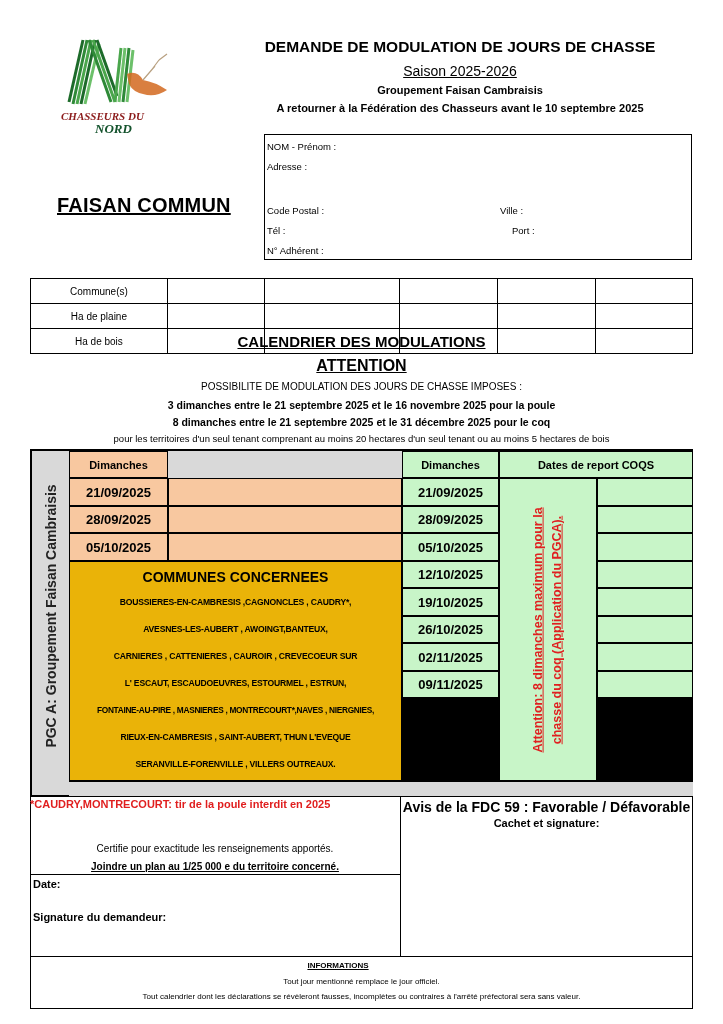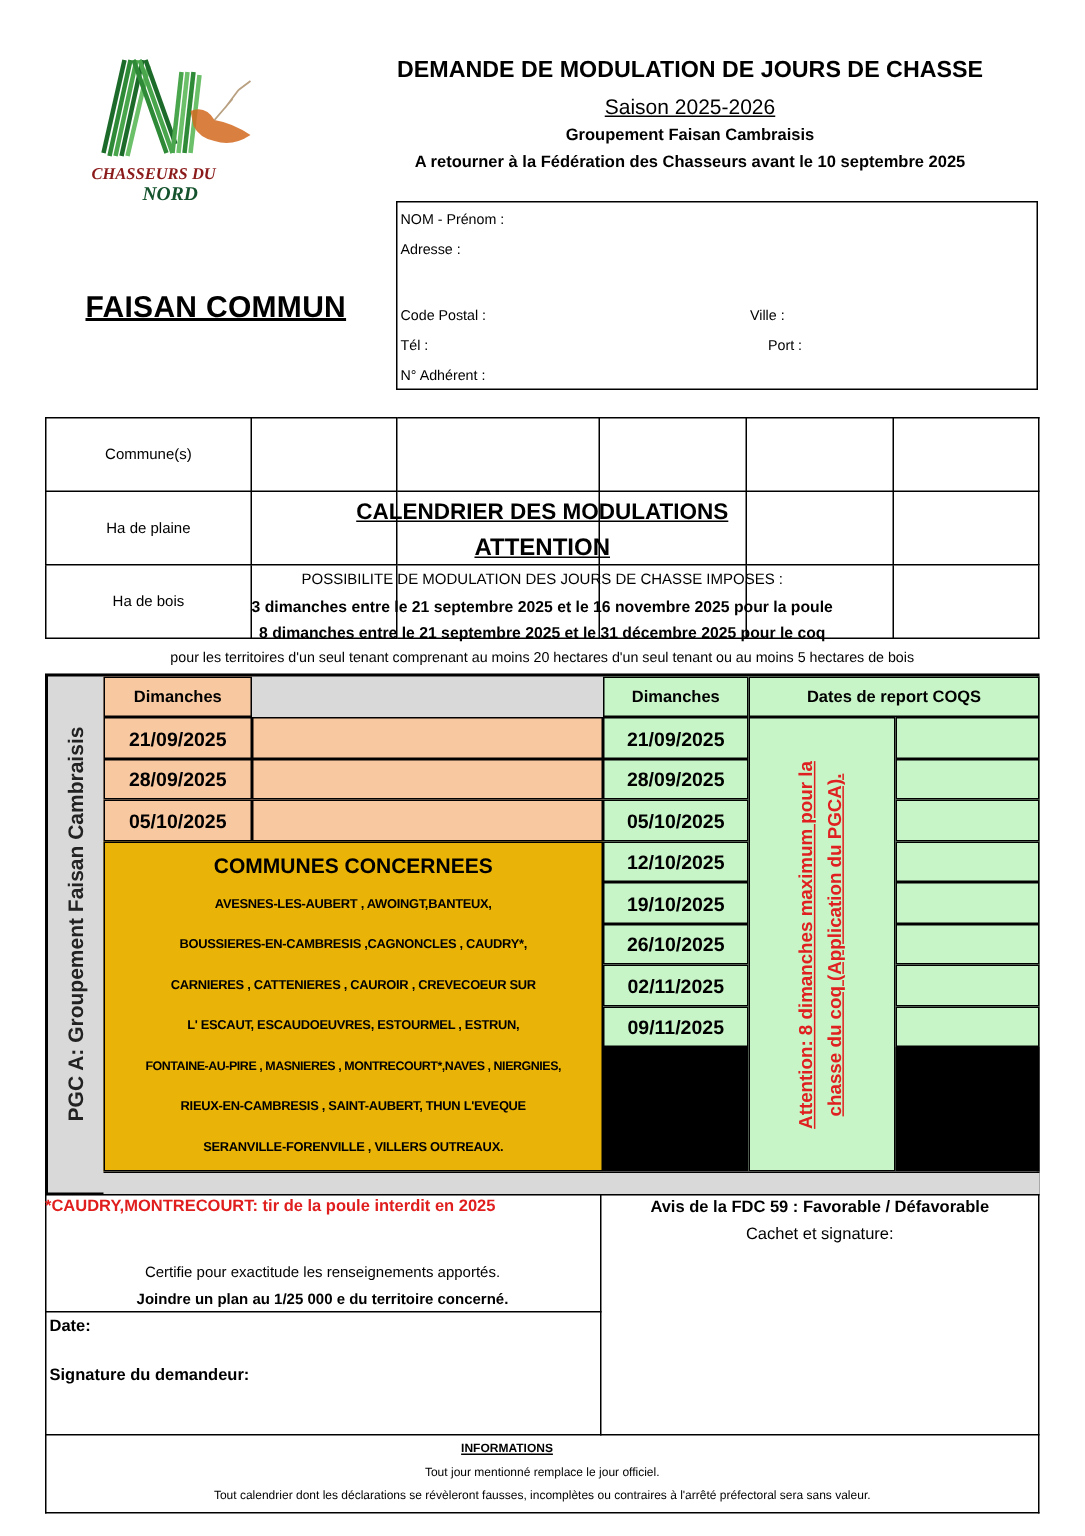--- a/index.html
+++ b/index.html
@@ -12,21 +12,21 @@
   #group{left:200px;top:84px;width:520px;font-size:11px;font-weight:bold;}
   #return{left:200px;top:102px;width:520px;font-size:11px;font-weight:bold;}
   #species{left:57px;top:194px;font-size:20px;font-weight:bold;text-decoration:underline;letter-spacing:0.2px;}
   
   #idbox{left:264px;top:134px;width:428px;height:126px;border:1.5px solid #000;box-sizing:border-box;font-size:9.5px;}
   #idbox .f{position:absolute;left:2px;}
   #idbox .f2{position:absolute;left:235px;}
   
   table{border-collapse:collapse;}
   #ctab{left:30px;top:278px;width:663px;}
-  #ctab td{border:1.2px solid #000;height:16px;padding:16px;font-size:10px;text-align:center;}
+  #ctab td{border:1.2px solid #000;height:16px;padding:4px;font-size:10px;text-align:center;}
   
   #cal-title{left:0;top:333px;width:723px;font-size:15px;font-weight:bold;text-decoration:underline;}
   #att{left:0;top:357px;width:723px;font-size:16px;font-weight:bold;text-decoration:underline;}
   #poss{left:0;top:381px;width:723px;font-size:10px;}
   #l1{left:0;top:399px;width:723px;font-size:10.5px;font-weight:bold;}
   #l2{left:0;top:416px;width:723px;font-size:10.5px;font-weight:bold;}
   #l3{left:0;top:433px;width:723px;font-size:9.5px;}
   
   #main{left:30px;top:449px;width:663px;height:348px;border:2px solid #000;box-sizing:border-box;background:#d9d9d9;}
   .cell{position:absolute;box-sizing:border-box;border:1.2px solid #000;display:flex;align-items:center;justify-content:center;font-weight:bold;}
@@ -37,24 +37,24 @@
   #vlabel span{transform:rotate(-90deg);white-space:nowrap;font-size:14px;font-weight:bold;color:#222;}
   #communes{position:absolute;left:37px;top:110px;width:333px;height:220px;background:#eab308;border:1.5px solid #000;box-sizing:border-box;}
   #communes .h{text-align:center;font-size:14px;font-weight:bold;margin-top:7px;}
   #communes .ln{text-align:center;font-size:8.6px;font-weight:bold;height:27px;line-height:27px;letter-spacing:-0.2px;}
   #redbox{position:absolute;left:467px;top:27px;width:98px;height:303px;background:#c8f5c8;border:1.2px solid #000;box-sizing:border-box;display:flex;align-items:center;justify-content:center;}
   #redbox div{transform:rotate(-90deg);white-space:nowrap;color:#e02020;font-weight:bold;font-size:12.5px;text-align:center;line-height:19px;text-decoration:underline;}
   
   #note{left:30px;top:798px;font-size:11px;font-weight:bold;color:#e01e1e;}
   #bottom{left:30px;top:796px;width:663px;height:213px;border:1.5px solid #000;border-top:none;box-sizing:border-box;}
   #vdiv{left:400px;top:796px;width:0;height:161px;border-left:1.5px solid #000;}
-  #avis{left:400px;top:799px;width:293px;font-size:11px;font-weight:bold;}
-  #cachet{left:400px;top:817px;width:293px;font-size:11px;font-weight:normal;}
+  #avis{left:400px;top:799px;width:293px;font-size:14px;font-weight:bold;}
+  #cachet{left:400px;top:817px;width:293px;font-size:11px;font-weight:bold;}
   #certif{left:30px;top:843px;width:370px;font-size:10px;}
-  #joindre{left:30px;top:861px;width:370px;font-size:10px;font-weight:bold;}
+  #joindre{left:30px;top:861px;width:370px;font-size:10px;font-weight:bold;text-decoration:underline;}
   #sigbox{left:30px;top:874px;width:371px;height:83px;border-top:1.5px solid #000;}
   #date{left:33px;top:878px;font-size:11px;font-weight:bold;}
   #sig{left:33px;top:911px;font-size:11px;font-weight:bold;}
   #hline{left:30px;top:956px;width:663px;border-top:1.5px solid #000;}
   #info-h{left:30px;top:961px;width:616px;font-size:8px;font-weight:bold;text-decoration:underline;}
   #info1{left:30px;top:977px;width:663px;font-size:8px;}
   #info2{left:30px;top:992px;width:663px;font-size:8px;}
 </style>
 </head>
 <body>
@@ -152,22 +152,22 @@
   <div class="cell or" style="left:37px;top:27px;width:99px;height:28px;font-size:13px;">21/09/2025</div>
   <div class="cell or" style="left:136px;top:27px;width:234px;height:28px;"></div>
   <div class="cell or" style="left:37px;top:55px;width:99px;height:27px;font-size:13px;">28/09/2025</div>
   <div class="cell or" style="left:136px;top:55px;width:234px;height:27px;"></div>
   <div class="cell or" style="left:37px;top:82px;width:99px;height:28px;font-size:13px;">05/10/2025</div>
   <div class="cell or" style="left:136px;top:82px;width:234px;height:28px;"></div>
 
   <div id="communes">
     <div class="h">COMMUNES CONCERNEES</div>
     <div style="height:4px"></div>
+    <div class="ln">BOUSSIERES-EN-CAMBRESIS ,CAGNONCLES , CAUDRY*,</div>
     <div class="ln">AVESNES-LES-AUBERT , AWOINGT,BANTEUX,</div>
-    <div class="ln">BOUSSIERES-EN-CAMBRESIS ,CAGNONCLES , CAUDRY*,</div>
     <div class="ln">CARNIERES , CATTENIERES , CAUROIR , CREVECOEUR SUR</div>
     <div class="ln">L' ESCAUT, ESCAUDOEUVRES, ESTOURMEL , ESTRUN,</div>
     <div class="ln" style="font-size:8.3px;letter-spacing:-0.3px;">FONTAINE-AU-PIRE , MASNIERES , MONTRECOURT*,NAVES , NIERGNIES,</div>
     <div class="ln">RIEUX-EN-CAMBRESIS , SAINT-AUBERT, THUN L'EVEQUE</div>
     <div class="ln">SERANVILLE-FORENVILLE , VILLERS OUTREAUX.</div>
   </div>
 
   <div class="cell gr" style="left:370px;top:0;width:97px;height:27px;font-size:11px;">Dimanches</div>
   <div class="cell gr" style="left:467px;top:0;width:194px;height:27px;font-size:11px;">Dates de report COQS</div>
 

